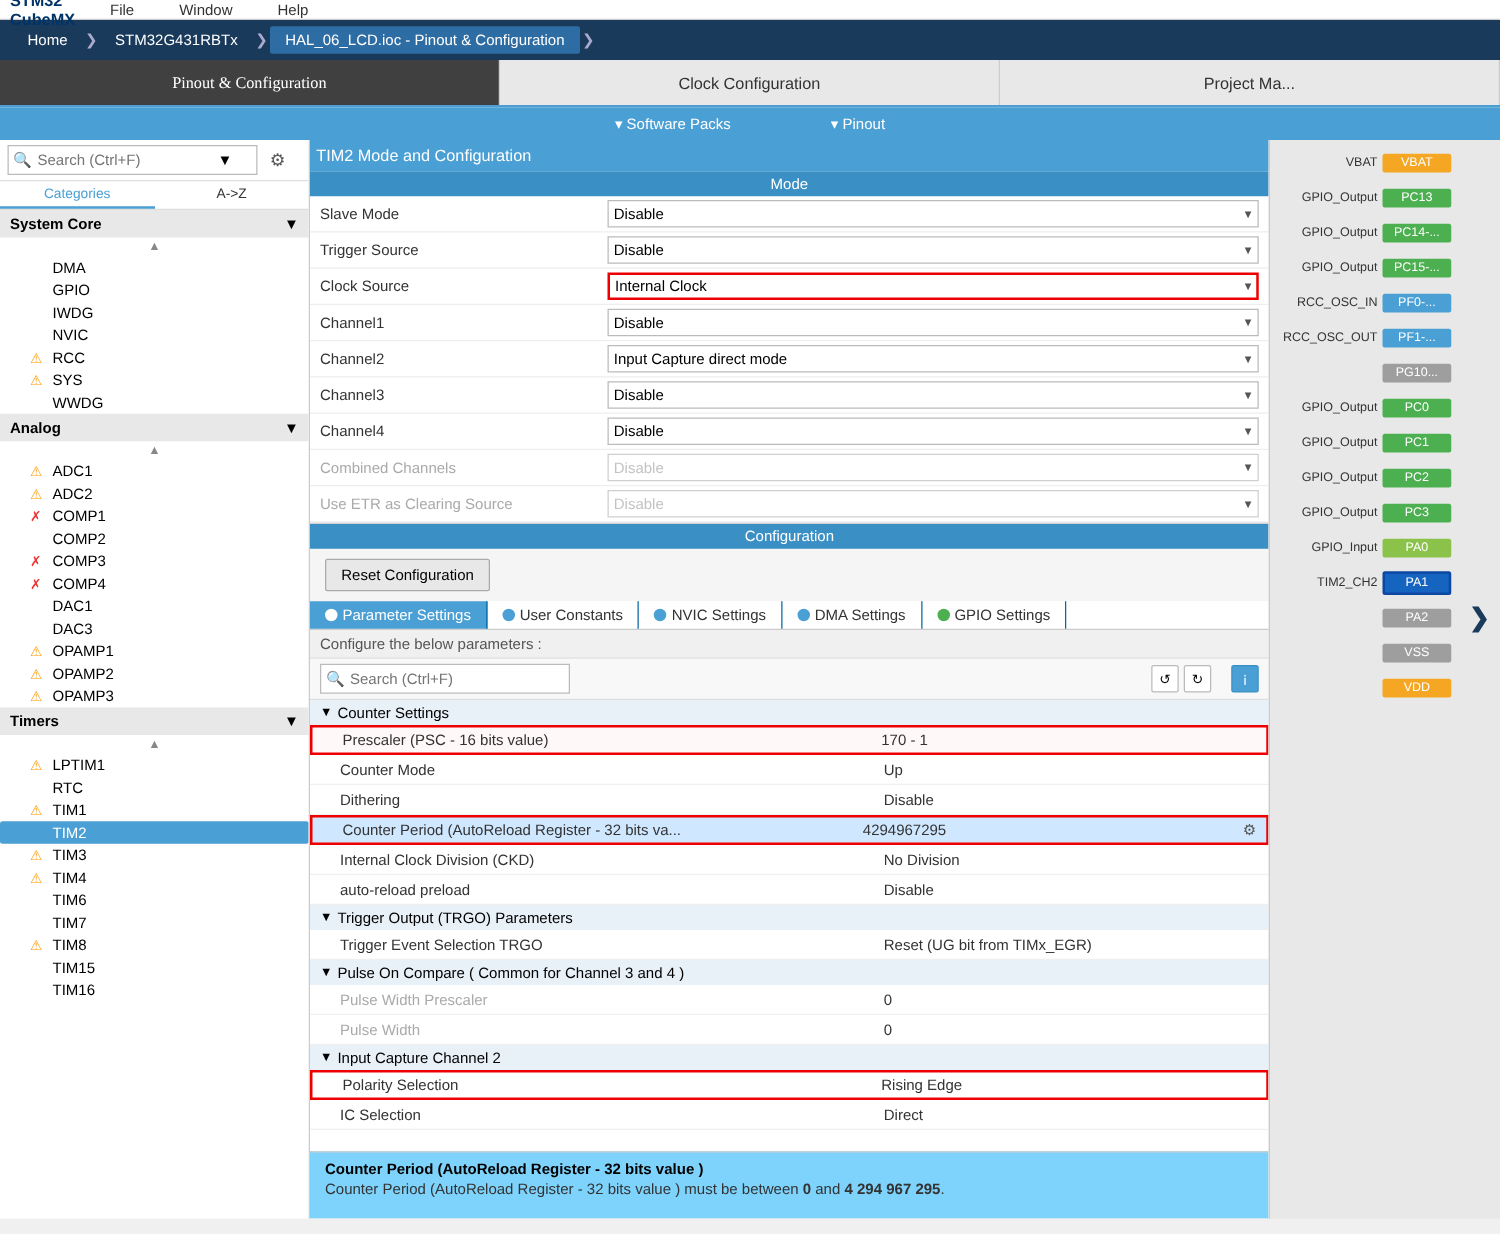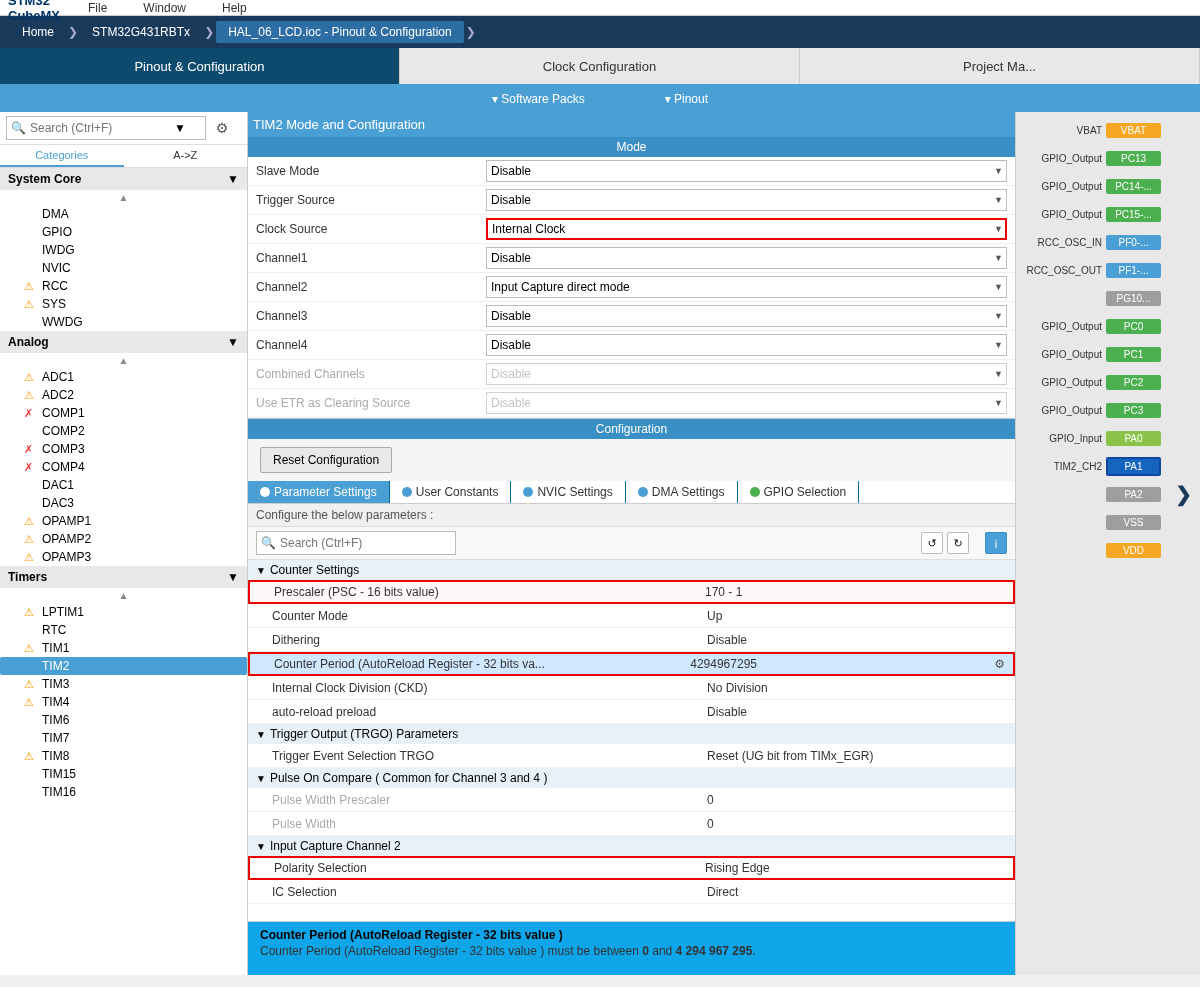--- a/index.html
+++ b/index.html
@@ -12,21 +12,21 @@
 
     
     .breadcrumb { display: flex; align-items: center; height: 32px; background: #1a3a5c; padding: 0 10px; gap: 0; }
     .breadcrumb-item { color: #fff; padding: 4px 12px; font-size: 12px; cursor: pointer; display: flex; align-items: center; gap: 4px; }
     .breadcrumb-item.active { background: #2e6da4; border-radius: 2px; }
     .breadcrumb-arrow { color: #aac; margin: 0 2px; }
 
     
     .tab-bar { display: flex; height: 38px; background: #e8e8e8; border-bottom: 2px solid #4a9fd4; }
     .tab { flex: 1; display: flex; align-items: center; justify-content: center; cursor: pointer; font-size: 13px; font-weight: 500; color: #333; border-right: 1px solid #ccc; }
-    .tab.active { background: #0c4a6e; color: #fff; }
+    .tab.active { background: #404040; color: #fff; font-family: Liberation Serif, serif; }
 
     
     .packs-bar { display: flex; height: 26px; background: #4a9fd4; align-items: center; justify-content: center; gap: 80px; }
     .packs-bar-item { color: #fff; font-size: 12px; cursor: pointer; display: flex; align-items: center; gap: 4px; }
 
     
     .main { display: flex; height: calc(987px - 28px - 32px - 38px - 26px); }
 
     
     .sidebar { width: 248px; background: #fff; border-right: 1px solid #ccc; display: flex; flex-direction: column; overflow: hidden; }
@@ -90,21 +90,21 @@
     .param-group-header { display: flex; align-items: center; padding: 3px 8px; background: #e8f0f8; font-weight: 500; font-size: 12px; cursor: pointer; }
     .param-group-header .arrow { margin-right: 4px; font-size: 10px; }
     .param-row { display: flex; align-items: center; padding: 3px 8px 3px 24px; border-bottom: 1px solid #f0f0f0; min-height: 24px; }
     .param-row.highlighted { background: #d0e8ff; }
     .param-name { flex: 1; color: #333; font-size: 12px; }
     .param-name.grayed { color: #aaa; }
     .param-value { width: 300px; color: #333; font-size: 12px; }
     .gear-icon { color: #555; cursor: pointer; margin-left: 4px; }
 
     
-    .bottom-info { background: #0ea5e9; border-top: 1px solid #ccc; padding: 6px 12px; min-height: 54px; }
+    .bottom-info { background: #7dd3fc; border-top: 1px solid #ccc; padding: 6px 12px; min-height: 54px; }
     .bottom-info-title { font-weight: bold; font-size: 12px; margin-bottom: 2px; }
     .bottom-info-text { font-size: 11px; color: #333; }
     .bottom-info-bold { font-weight: bold; }
 
     
     .chip-sidebar { width: 185px; background: #e8e8e8; border-left: 1px solid #ccc; overflow: hidden; display: flex; flex-direction: column; }
     .chip-area { flex: 1; position: relative; overflow: hidden; background: #e8e8e8; }
     .chip-pin-row { display: flex; align-items: center; height: 28px; }
     .chip-label { font-size: 10px; text-align: right; padding-right: 4px; color: #333; }
 
@@ -417,21 +417,21 @@
           <div class="sub-tab">
             <span class="dot dot-blue"></span>
             <span>NVIC Settings</span>
           </div>
           <div class="sub-tab">
             <span class="dot dot-blue"></span>
             <span>DMA Settings</span>
           </div>
           <div class="sub-tab">
             <span class="dot dot-green"></span>
-            <span>GPIO Selection</span>
+            <span>GPIO Settings</span>
           </div>
         </div>
 
         <div class="params-header">
           <span>Configure the below parameters :</span>
         </div>
 
         <div style="display:flex; align-items:center; padding: 4px 8px; background:#f8f8f8; border-bottom:1px solid #ddd;">
           <div class="params-search-wrapper">
             <span>🔍</span>

